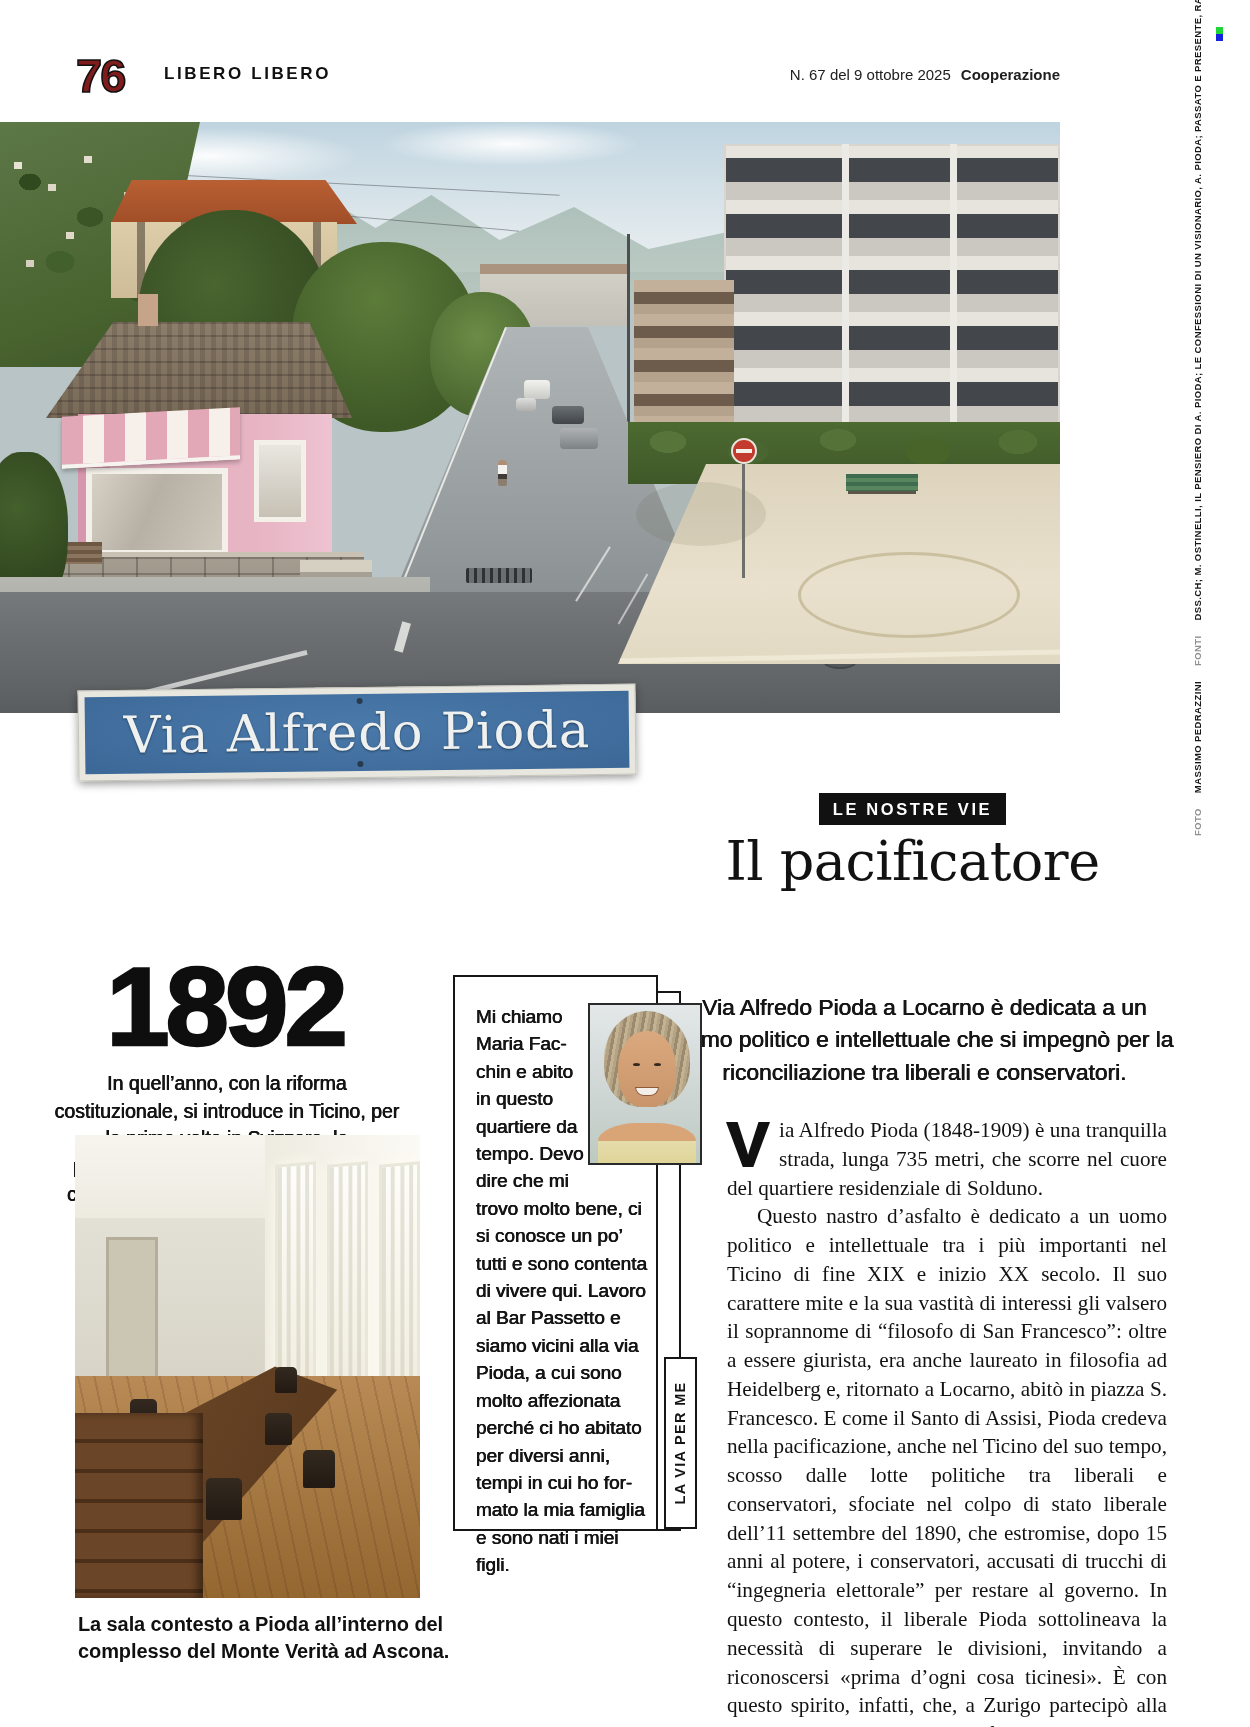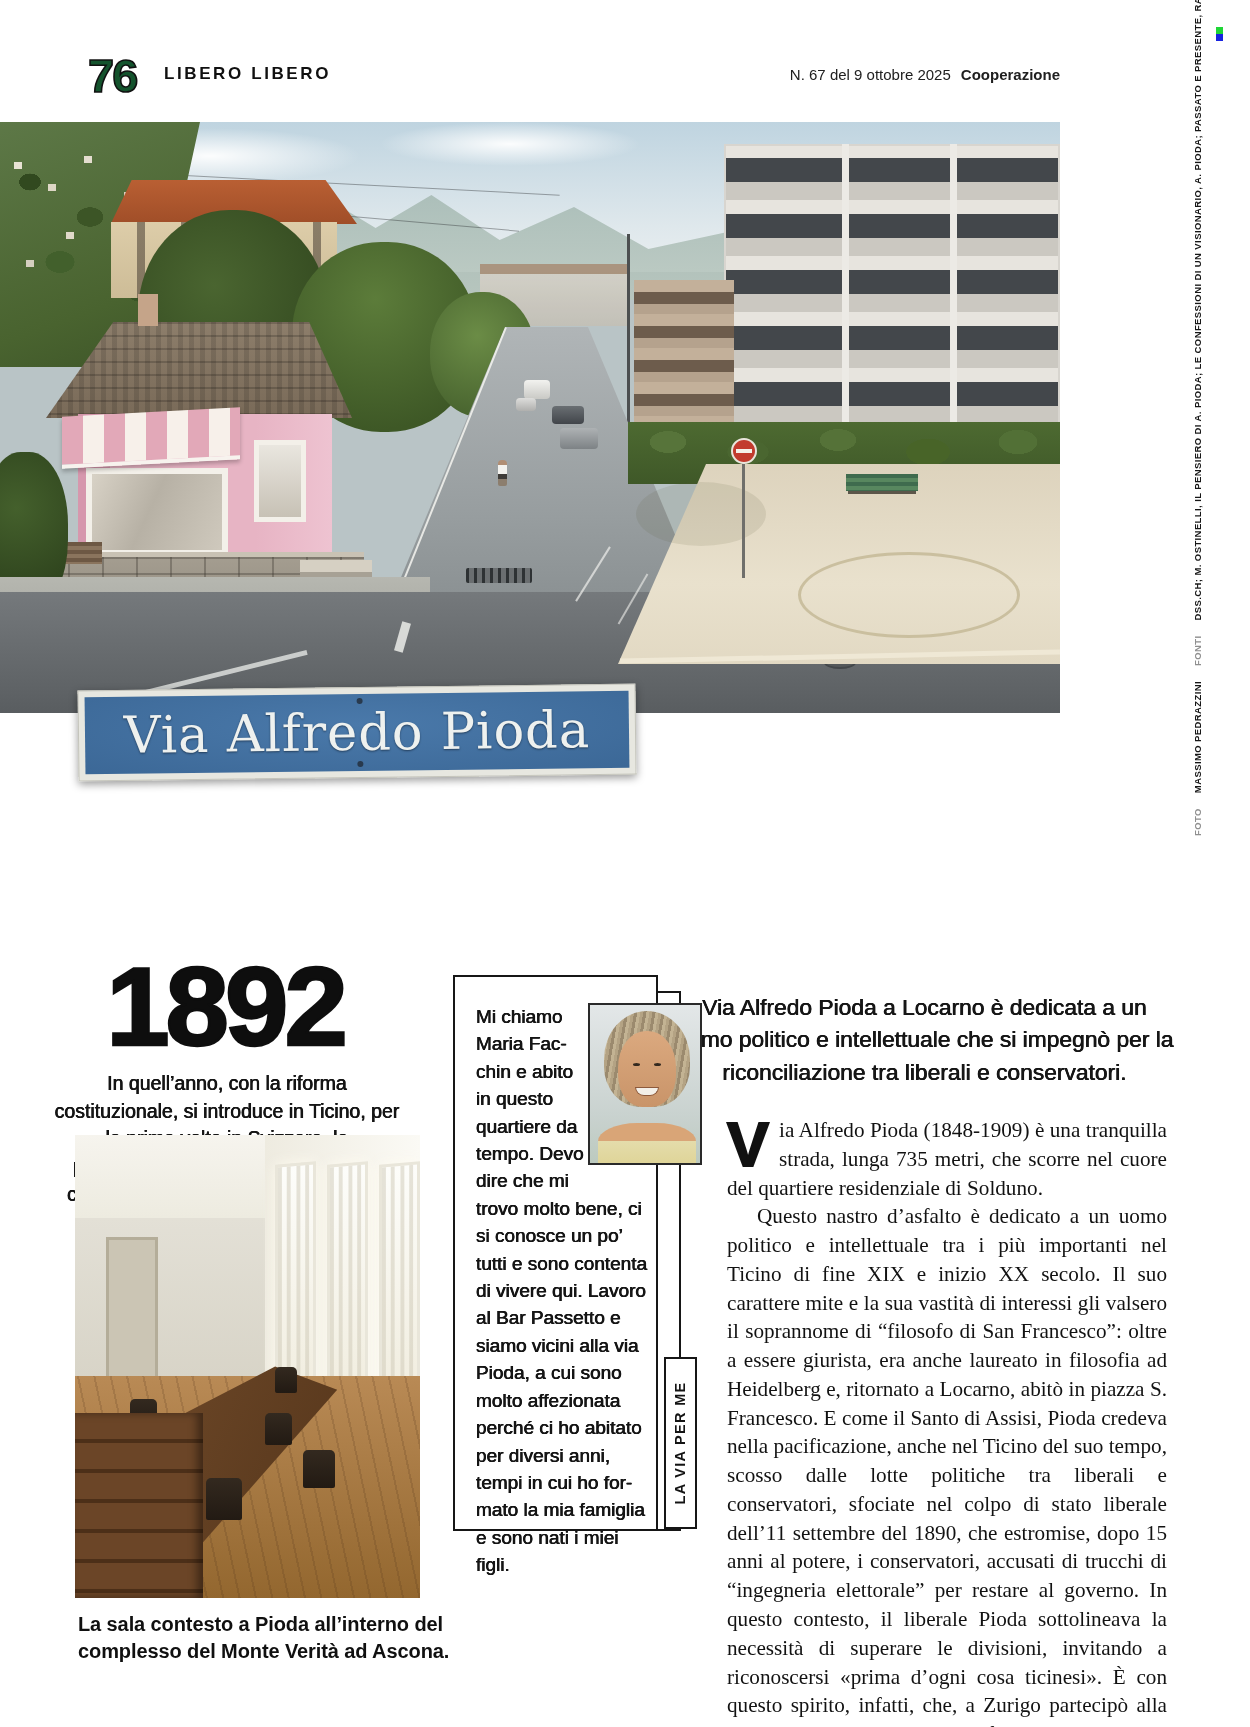--- a/index.html
+++ b/index.html
@@ -2,22 +2,22 @@
 <html><head>
 <meta charset="utf-8">
 <style>
   * { margin:0; padding:0; box-sizing:border-box; }
   html,body { background:#ffffff; }
   #page { position:relative; width:1250px; height:1727px; background:#fff; overflow:hidden;
           font-family:"Liberation Sans", sans-serif; color:#141414; }
   .abs { position:absolute; }
 
   
-  .page-num { left:88px; top:48px; font-size:47px; font-weight:700; letter-spacing:-2px;
-              -webkit-text-stroke:1.6px #101010; color:#14532d; }
+  .page-num { left:76px; top:48px; font-size:47px; font-weight:700; letter-spacing:-2px;
+              -webkit-text-stroke:1.6px #101010; color:#7f1d1d; }
   .section-title { left:164px; top:64px; font-size:17px; font-weight:700; letter-spacing:2.6px; color:#101010; }
   .issue-info { top:66px; right:190px; font-size:15px; color:#202020; }
   .issue-info b { margin-left:10px; font-weight:700; }
   .reg-mark { left:1216px; top:27px; width:7px; height:14px; }
   .reg-mark div { width:7px; height:7px; }
 
   
   .hero { left:0; top:122px; width:1060px; height:591px; background:#b9c4c6; overflow:hidden; }
   .sky { left:0; top:0; width:1060px; height:150px;
          background:linear-gradient(#bfd4e0,#dfe8ec 70%,#e9eef0); }
@@ -307,20 +307,24 @@
     </div>
   </div>
 
   <div class="abs credit">
     <span class="lbl">FOTO</span>
     <span>MASSIMO PEDRAZZINI</span>
     <span class="lbl">FONTI</span>
     <span>DSS.CH; M. OSTINELLI, IL PENSIERO DI A. PIODA; LE CONFESSIONI DI UN VISIONARIO, A. PIODA; PASSATO E PRESENTE, RAI 3</span>
   </div>
 
+  <div class="abs kicker-row">
+    <span class="kicker">LE NOSTRE VIE</span>
+  </div>
+  <div class="abs title">Il pacificatore</div>
   <div class="abs standfirst semibold">Via Alfredo Pioda a Locarno è dedicata a un uomo politico e intellettuale che si impegnò per la riconciliazione tra liberali e conservatori.</div>
 
   <div class="abs body-copy">
     <p><span class="dropcap">V</span><span>ia Alfredo Pioda (1848-1909) è una tranquilla strada, lunga 735 metri, che scorre nel cuore del quartiere residenziale di Solduno.</span></p>
     <p>Questo nastro d’asfalto è dedicato a un uomo politico e intellettuale tra i più importanti nel Ticino di fine XIX e inizio XX secolo. Il suo carattere mite e la sua vastità di interessi gli valsero il soprannome di “filosofo di San Francesco”: oltre a essere giurista, era anche laureato in filosofia ad Heidelberg e, ritornato a Locarno, abitò in piazza S. Francesco. E come il Santo di Assisi, Pioda credeva nella pacificazione, anche nel Ticino del suo tempo, scosso dalle lotte politiche tra liberali e conservatori, sfociate nel colpo di stato liberale dell’11 settembre del 1890, che estromise, dopo 15 anni al potere, i conservatori, accusati di trucchi di “ingegneria elettorale” per restare al governo. In questo contesto, il liberale Pioda sottolineava la necessità di superare le divisioni, invitando a riconoscersi «prima d’ogni cosa ticinesi». È con questo spirito, infatti, che, a Zurigo partecipò alla tavola rotonda per la pacificazione convocata dall’autorità federale.</p>
   </div>
 
   <div class="abs year">1892</div>
   <div class="abs year-text semibold">In quell’anno, con la riforma costituzionale, si introduce in Ticino, per la prima volta in Svizzera, la proporzionale, che obbligò i partiti a collaborare nella gestione del potere.</div>
 

